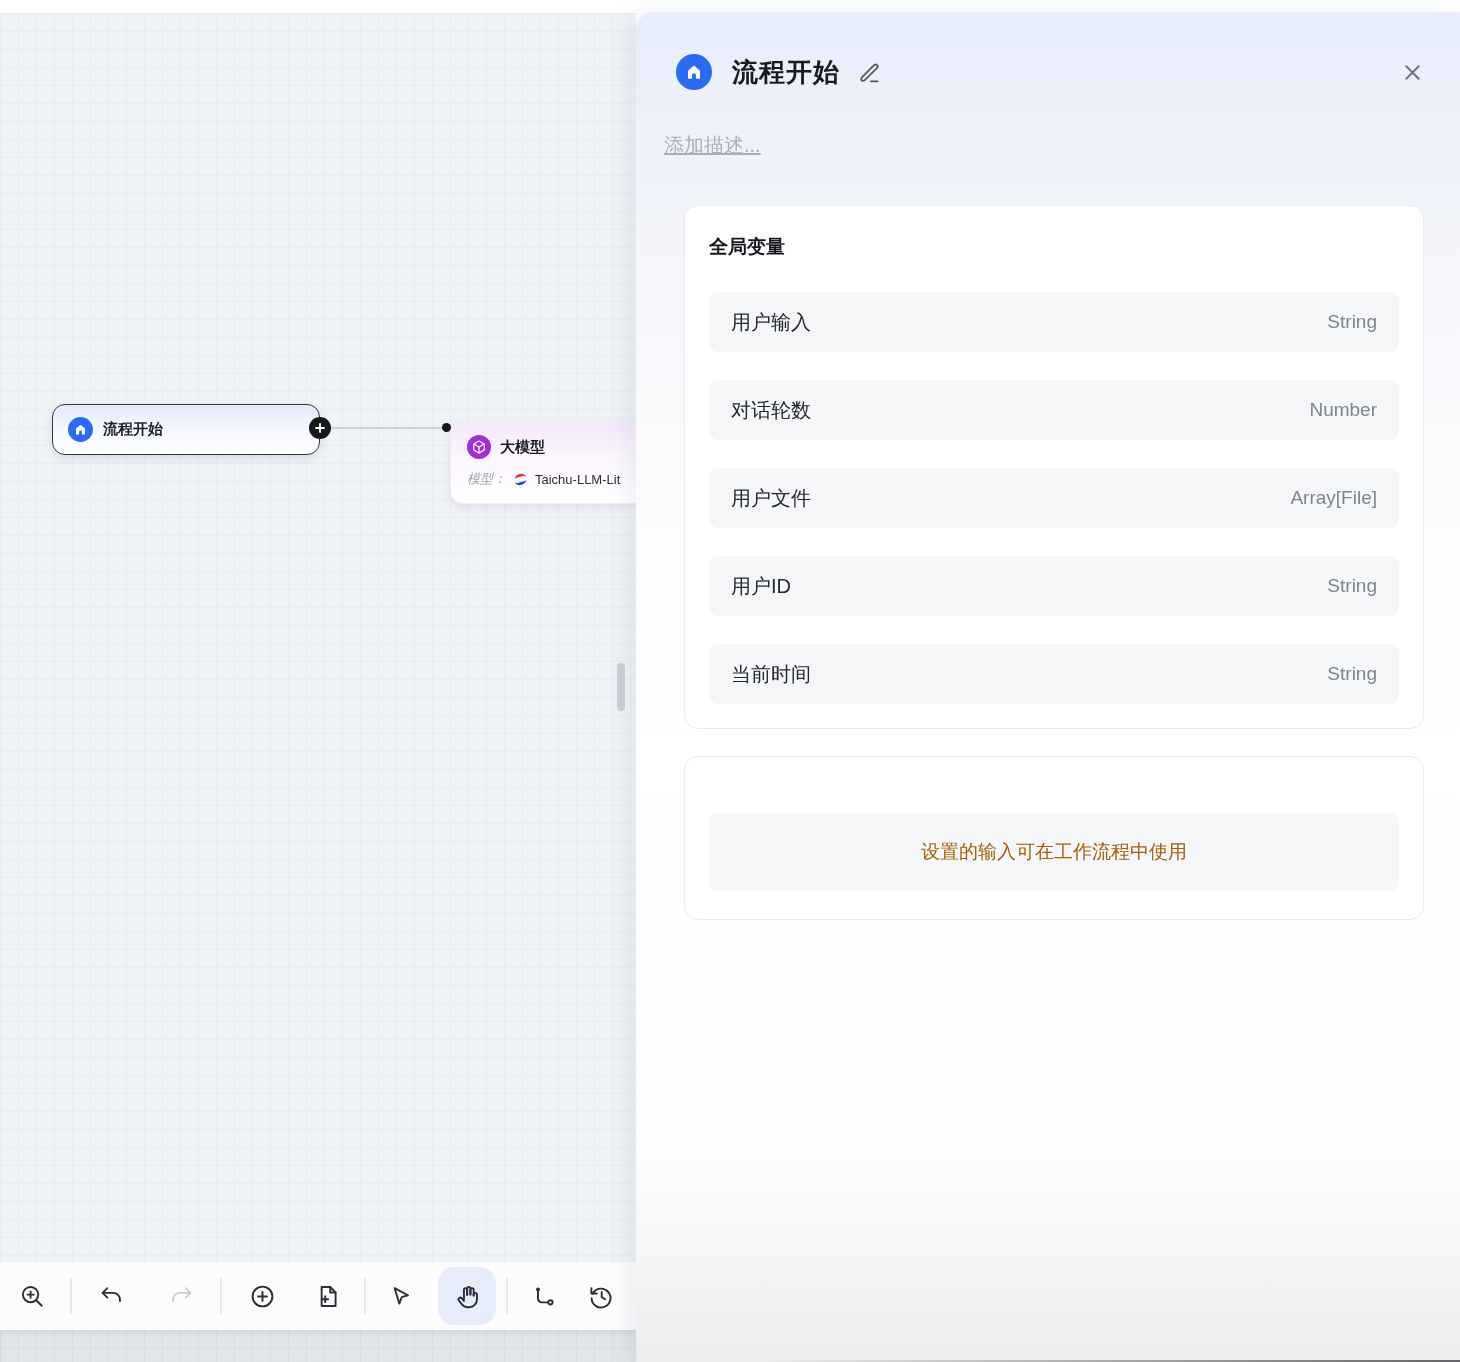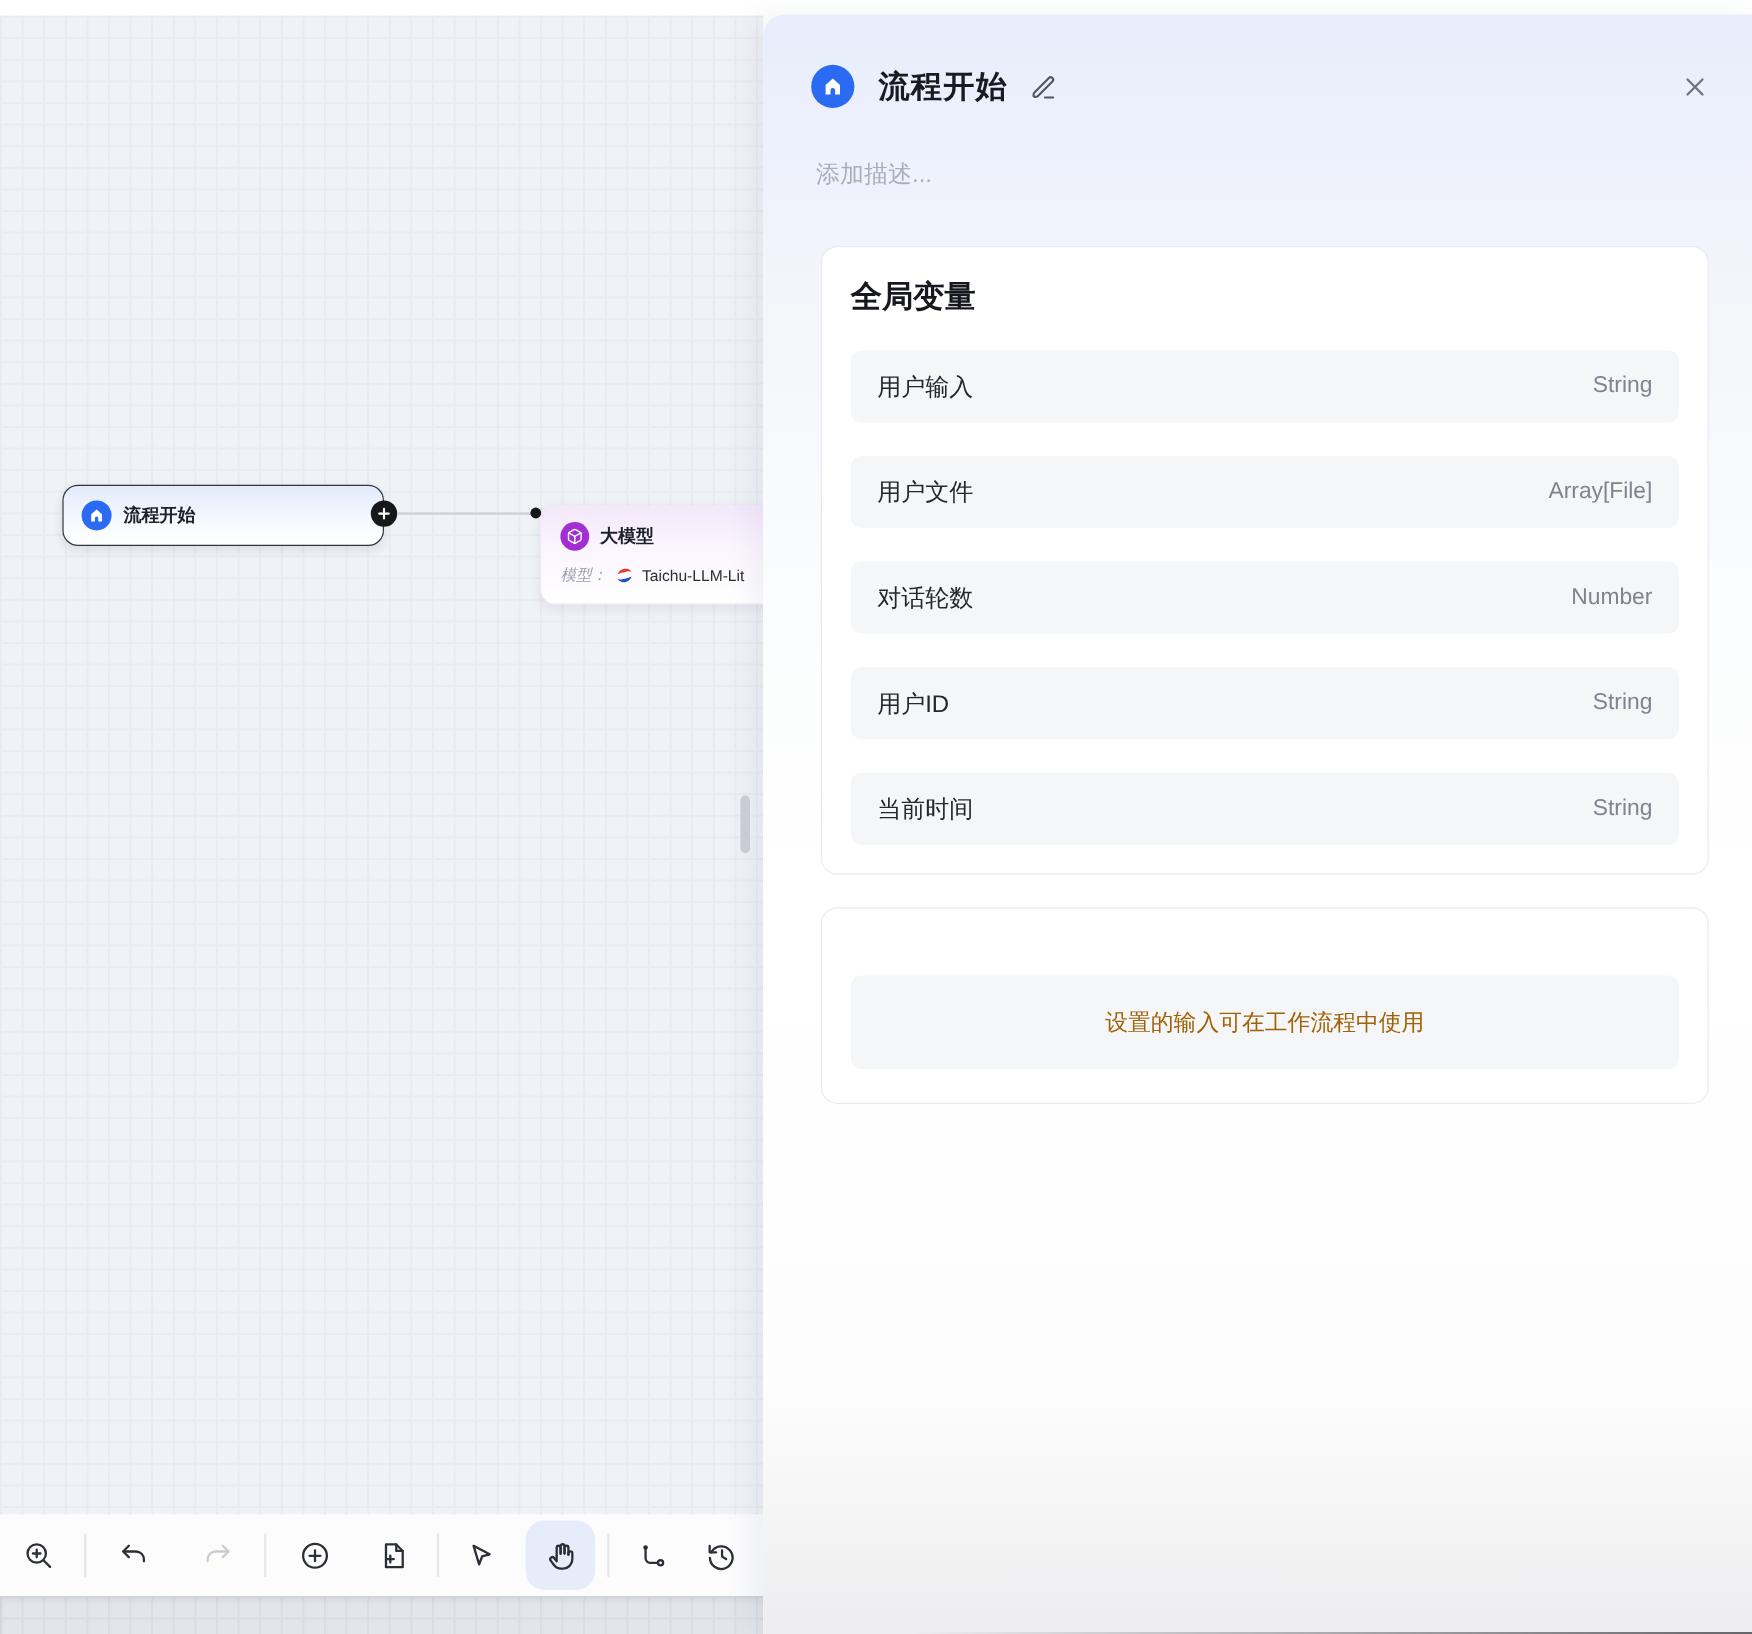--- a/index.html
+++ b/index.html
@@ -75,26 +75,26 @@
   }
   .panel-bottom-edge { position:absolute; right:0; bottom:0; width:700px; height:2px;
     background:linear-gradient(90deg,rgba(30,30,34,0) 0%,rgba(30,30,34,.65) 100%); }
 
   .panel-header { display:flex; align-items:center; padding:42px 36px 0 40px; }
   .header-icon { width:36px; height:36px; border-radius:50%; background:#2b6bf3; display:flex; align-items:center; justify-content:center; flex:0 0 auto; }
   .panel-title { margin-left:20px; font-size:26px; font-weight:700; color:#181b20; letter-spacing:1px; }
   .edit-btn { margin-left:16px; color:#51555c; display:flex; }
   .close-btn { margin-left:auto; color:#6e737b; display:flex; }
 
-  .panel-desc { margin:42px 40px 0 44px; font-size:20px; color:#a9afb9; }
+  .panel-desc { margin:42px 40px 0 28px; font-size:20px; color:#a9afb9;text-decoration:underline; }
 
   .card { margin:0 36px 0 48px; background:#ffffff; border:1px solid #e9ebf0; border-radius:14px; padding:26px 24px 24px; }
   .card1 { margin-top:46px; }
   .card2 { margin-top:27px; padding-bottom:28px; }
-  .card-heading { font-size:26px; font-weight:700; color:#16181d; line-height:30px; }
+  .card-heading { font-size:19px; font-weight:700; color:#16181d; line-height:30px; }
 
   .var-row { margin-top:28px; height:60px; background:#f5f6f8; border-radius:9px;
     display:flex; align-items:center; justify-content:space-between; padding:0 22px; }
   .var-row.first { margin-top:30px; }
   .var-label { font-size:20px; color:#23272e; }
   .var-type { font-size:19px; color:#7e8590; }
 
   .card2-header { display:flex; align-items:center; justify-content:space-between; }
   .add-field-btn { color:#2b6bf3; display:flex; }
   .empty-box { margin-top:30px; height:78px; background:#f5f6f8; border-radius:9px;
@@ -248,26 +248,26 @@
   <div class="panel-desc">添加描述...</div>
 
   <div class="card card1">
     <div class="card-heading">全局变量</div>
 
     <div class="var-row first">
       <span class="var-label">用户输入</span>
       <span class="var-type">String</span>
     </div>
     <div class="var-row">
+      <span class="var-label">对话轮数</span>
+      <span class="var-type">Number</span>
+    </div>
+    <div class="var-row">
       <span class="var-label">用户文件</span>
       <span class="var-type">Array[File]</span>
-    </div>
-    <div class="var-row">
-      <span class="var-label">对话轮数</span>
-      <span class="var-type">Number</span>
     </div>
     <div class="var-row">
       <span class="var-label">用户ID</span>
       <span class="var-type">String</span>
     </div>
     <div class="var-row">
       <span class="var-label">当前时间</span>
       <span class="var-type">String</span>
     </div>
   </div>

